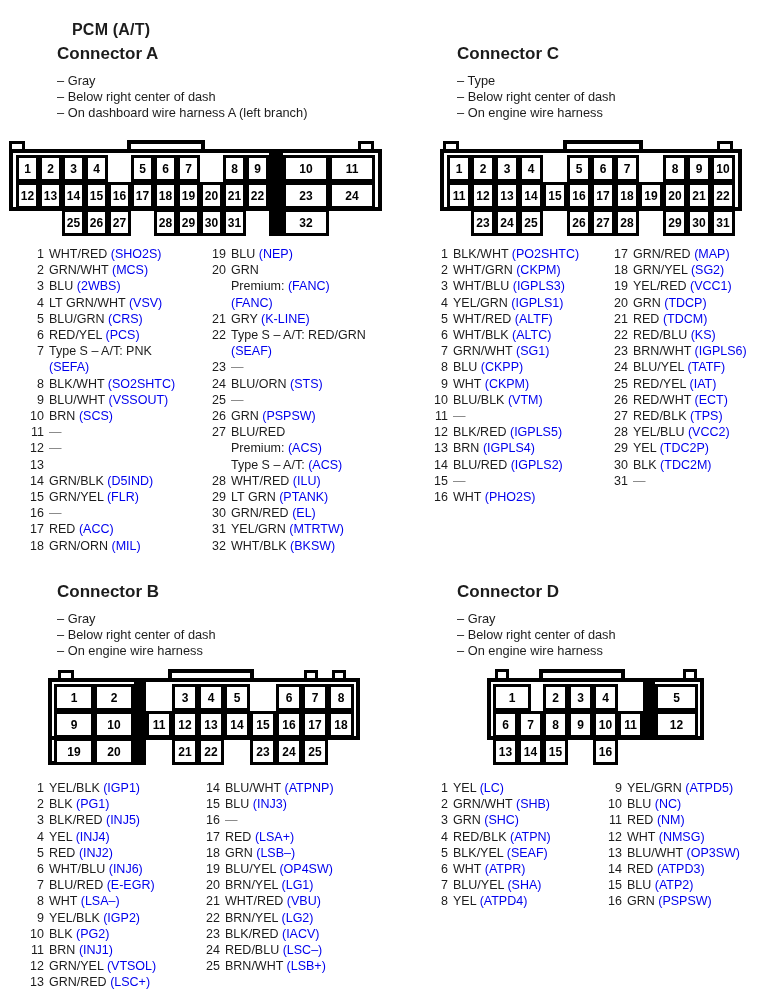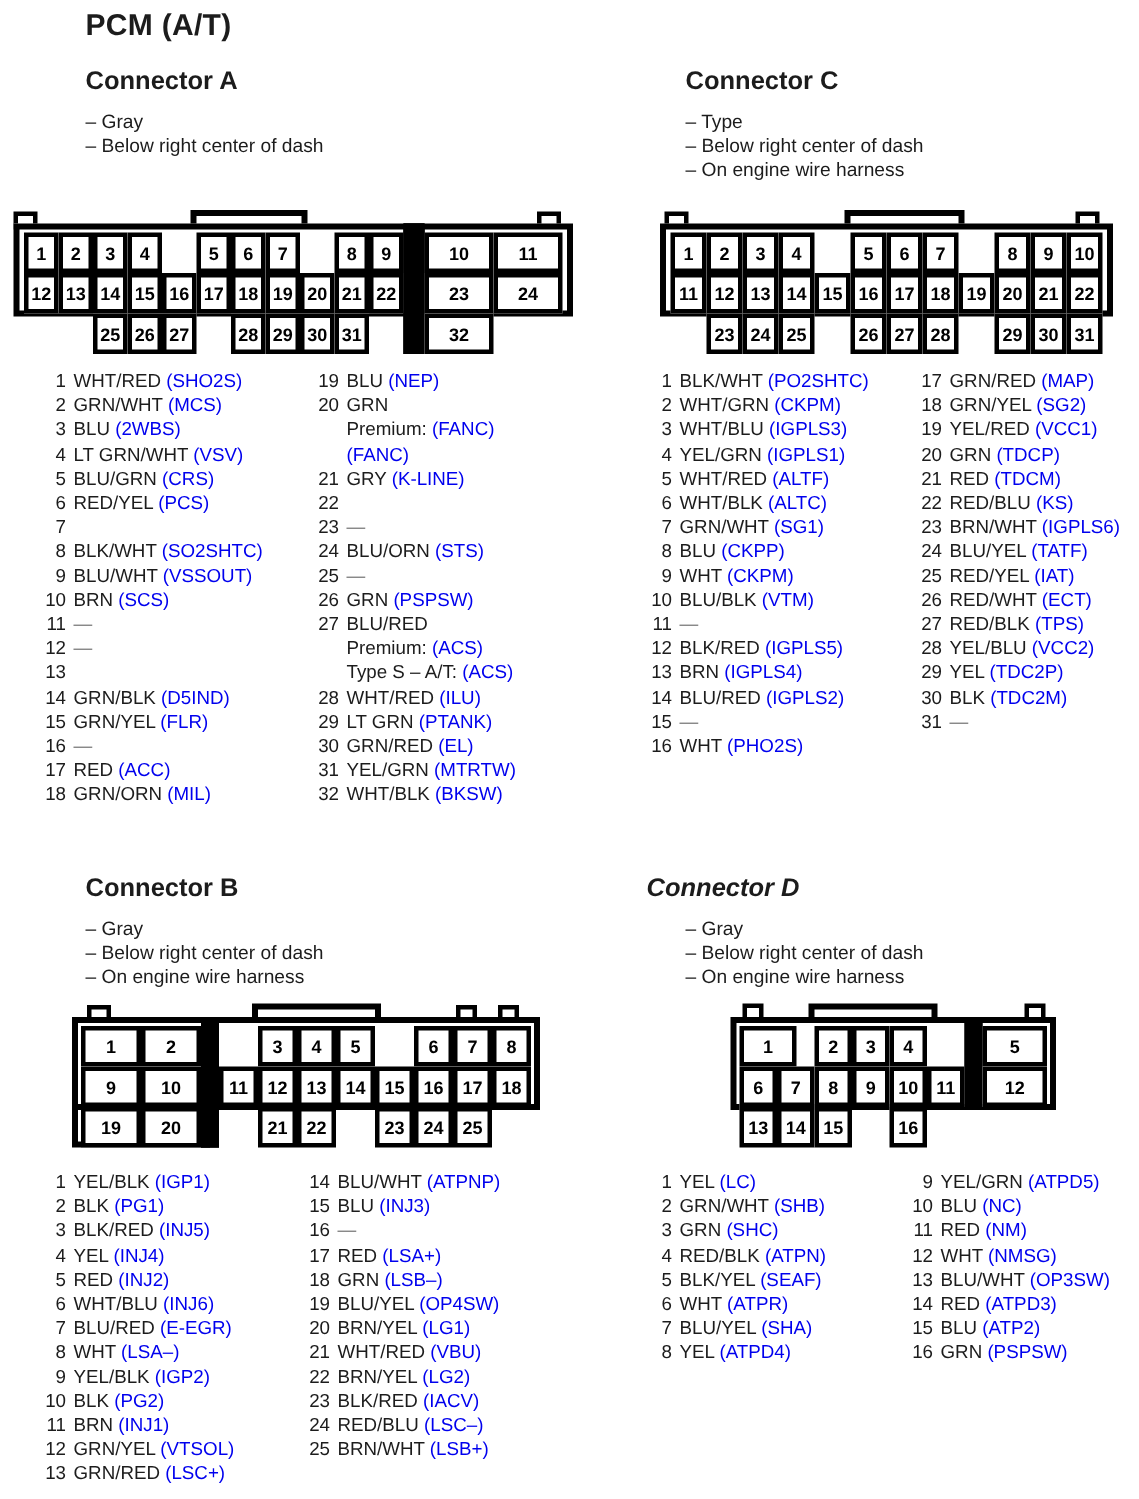--- a/index.html
+++ b/index.html
@@ -1,18 +1,18 @@
 <!DOCTYPE html>
 <html style="--sigblue: #0000EE;"><head>
 <meta charset="utf-8">
 <style>
   html,body{margin:0;padding:0;background:#fff;}
   .page{position:relative;width:759px;height:999px;background:#fff;overflow:hidden;
         font-family:"Liberation Sans","DejaVu Sans",sans-serif;color:#1c1c1c;}
-  .page-title{position:absolute;left:57px;top:6px;margin:0;font-size:20px;font-weight:bold;letter-spacing:.2px;}
+  .page-title{position:absolute;left:57px;top:6px;margin:15px;font-size:16px;font-weight:bold;letter-spacing:.2px;}
   .conn-title{position:absolute;margin:0;font-size:17px;font-weight:bold;}
   .conn-notes{position:absolute;font-size:12.8px;line-height:16px;white-space:nowrap;}
   .diagram{position:absolute;}
   .hull{position:absolute;background:#fff;border:4px solid #000;box-sizing:border-box;}
   .tab{position:absolute;background:#fff;border:4px solid #000;box-sizing:border-box;}
   .notch{position:absolute;background:#fff;border:3px solid #000;box-sizing:border-box;}
   .blockline{position:absolute;background:transparent;border:4px solid #000;box-sizing:border-box;}
   .bar{position:absolute;background:#000;}
   .cell{position:absolute;background:#fff;border:3px solid #000;box-sizing:border-box;
         display:flex;align-items:center;justify-content:center;
@@ -28,20 +28,21 @@
 </head>
 <body>
 
 <div class="page">
   <h1 class="page-title">PCM (A/T)</h1>
   <section>
       <div class="conn-title" style="left: 57px; top: 44px; position: absolute;">Connector A</div>
       <div class="conn-notes" style="left: 57px; top: 73px;">
         <div>– Gray</div>
         <div>– Below right center of dash</div>
+        <div>– On dashboard wire harness A (left branch)</div>
       </div>
       <div class="diagram" style="left: 16px; top: 147px; width: 387px; height: 92px;">
         <div class="notch" style="left: -7px; top: -6px; width: 16px; height: 12px;"></div>
         <div class="notch" style="left: 342px; top: -6px; width: 16px; height: 12px;"></div>
         <div class="tab" style="left: 111px; top: -7px; width: 78px; height: 16px;"></div>
         <div class="hull" style="left: -7px; top: 2px; width: 373px; height: 62px;"></div>
         <div class="cell" style="left: 0px; top: 8px; width: 23px; height: 27px;">1</div>
         <div class="cell" style="left: 23px; top: 8px; width: 23px; height: 27px;">2</div>
         <div class="cell" style="left: 46px; top: 8px; width: 23px; height: 27px;">3</div>
         <div class="cell" style="left: 69px; top: 8px; width: 23px; height: 27px;">4</div>
@@ -109,20 +110,24 @@
           </div>
         </div>
         <div class="pin-row">
           <div class="pin-num">6</div>
           <div>
             <div><span class="wire">RED/YEL </span><span class="sig">(PCS)</span></div>
           </div>
         </div>
         <div class="pin-row">
           <div class="pin-num">7</div>
+          <div>
+            <div><span class="wire">Type S – A/T: PNK</span></div>
+            <div><span class="sig">(SEFA)</span></div>
+          </div>
         </div>
         <div class="pin-row">
           <div class="pin-num">8</div>
           <div>
             <div><span class="wire">BLK/WHT </span><span class="sig">(SO2SHTC)</span></div>
           </div>
         </div>
         <div class="pin-row">
           <div class="pin-num">9</div>
           <div>
@@ -197,20 +202,24 @@
           </div>
         </div>
         <div class="pin-row">
           <div class="pin-num">21</div>
           <div>
             <div><span class="wire">GRY </span><span class="sig">(K-LINE)</span></div>
           </div>
         </div>
         <div class="pin-row">
           <div class="pin-num">22</div>
+          <div>
+            <div><span class="wire">Type S – A/T: RED/GRN</span></div>
+            <div><span class="sig">(SEAF)</span></div>
+          </div>
         </div>
         <div class="pin-row">
           <div class="pin-num">23</div>
           <div>
             <div><span class="dash">—</span></div>
           </div>
         </div>
         <div class="pin-row">
           <div class="pin-num">24</div>
           <div>
@@ -696,21 +705,21 @@
         </div>
         <div class="pin-row">
           <div class="pin-num">25</div>
           <div>
             <div><span class="wire">BRN/WHT </span><span class="sig">(LSB+)</span></div>
           </div>
         </div>
       </div>
     </section>
   <section>
-      <div class="conn-title" style="left: 431px; top: 582px; position: absolute; font-style: italic;">Connector D</div>
+      <div class="conn-title" style="left: 457px; top: 582px; position: absolute;">Connector D</div>
       <div class="conn-notes" style="left: 457px; top: 611px;">
         <div>– Gray</div>
         <div>– Below right center of dash</div>
         <div>– On engine wire harness</div>
       </div>
       <div class="diagram" style="left: 493px; top: 676px; width: 231px; height: 92px;">
         <div class="notch" style="left: 2px; top: -7px; width: 14px; height: 13px;"></div>
         <div class="notch" style="left: 190px; top: -7px; width: 14px; height: 13px;"></div>
         <div class="tab" style="left: 46px; top: -7px; width: 86px; height: 16px;"></div>
         <div class="hull" style="left: -6px; top: 2px; width: 217px; height: 62px;"></div>

